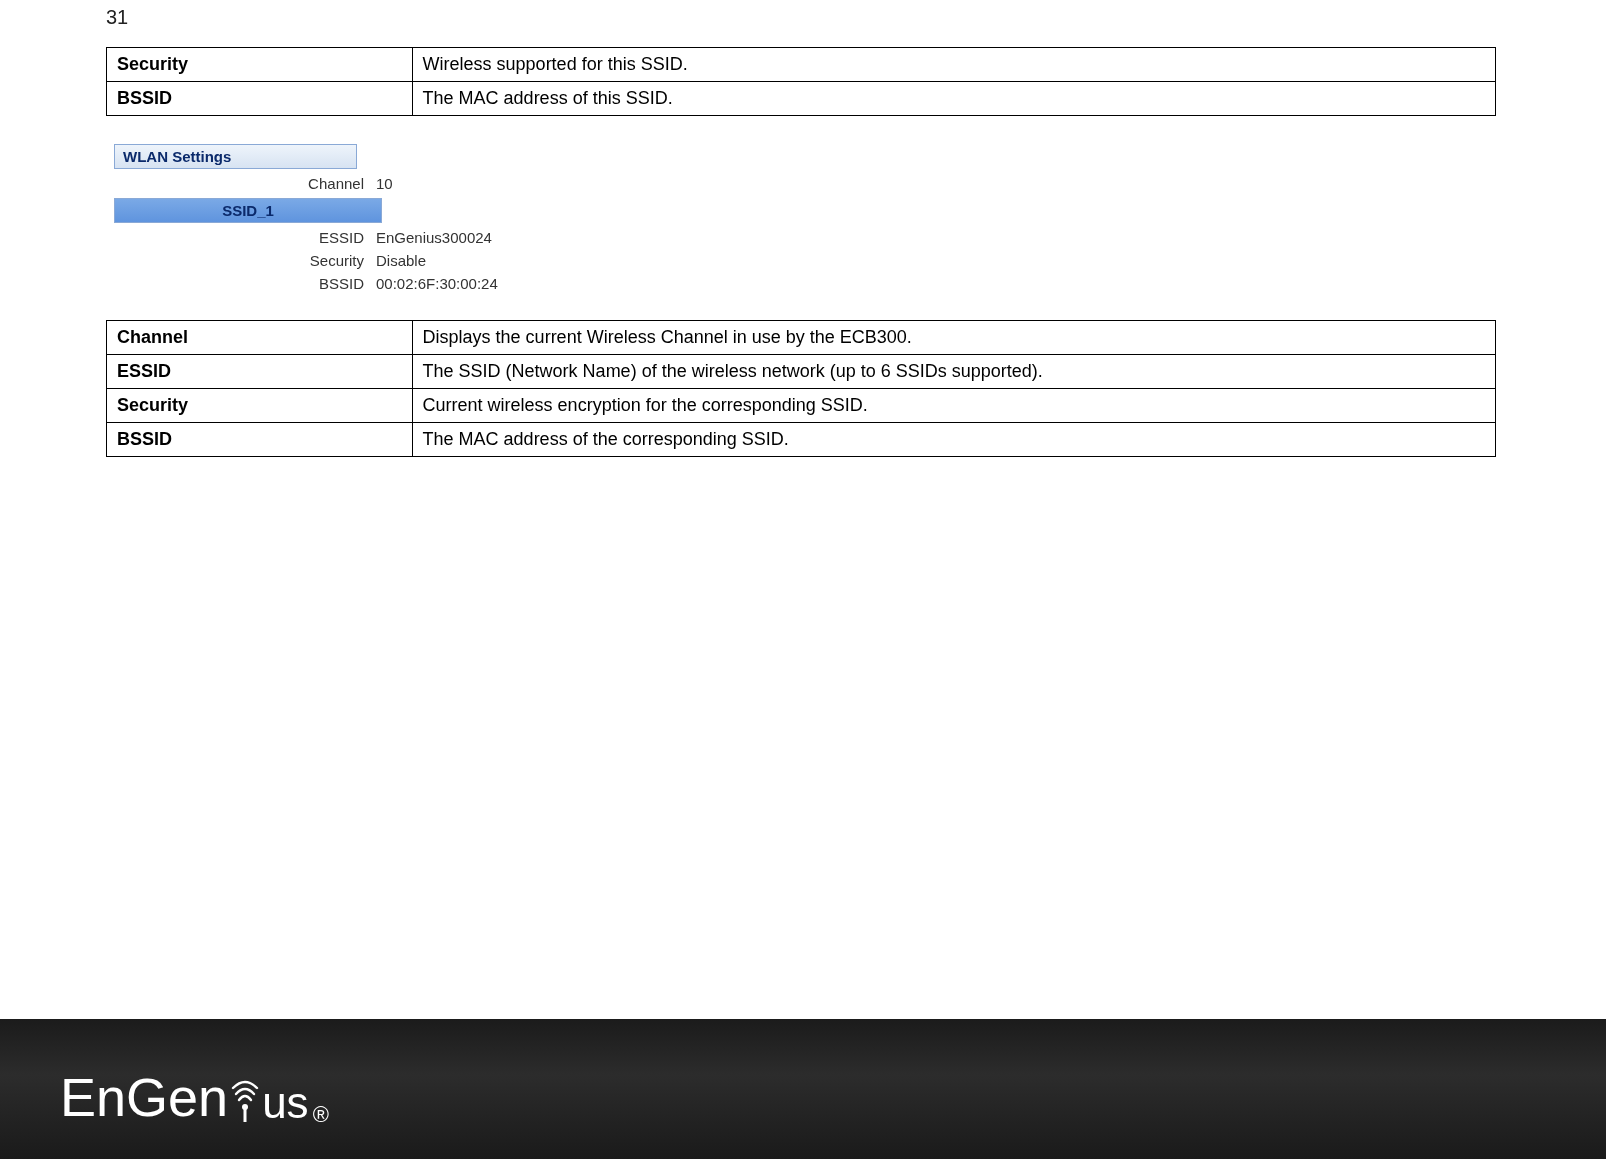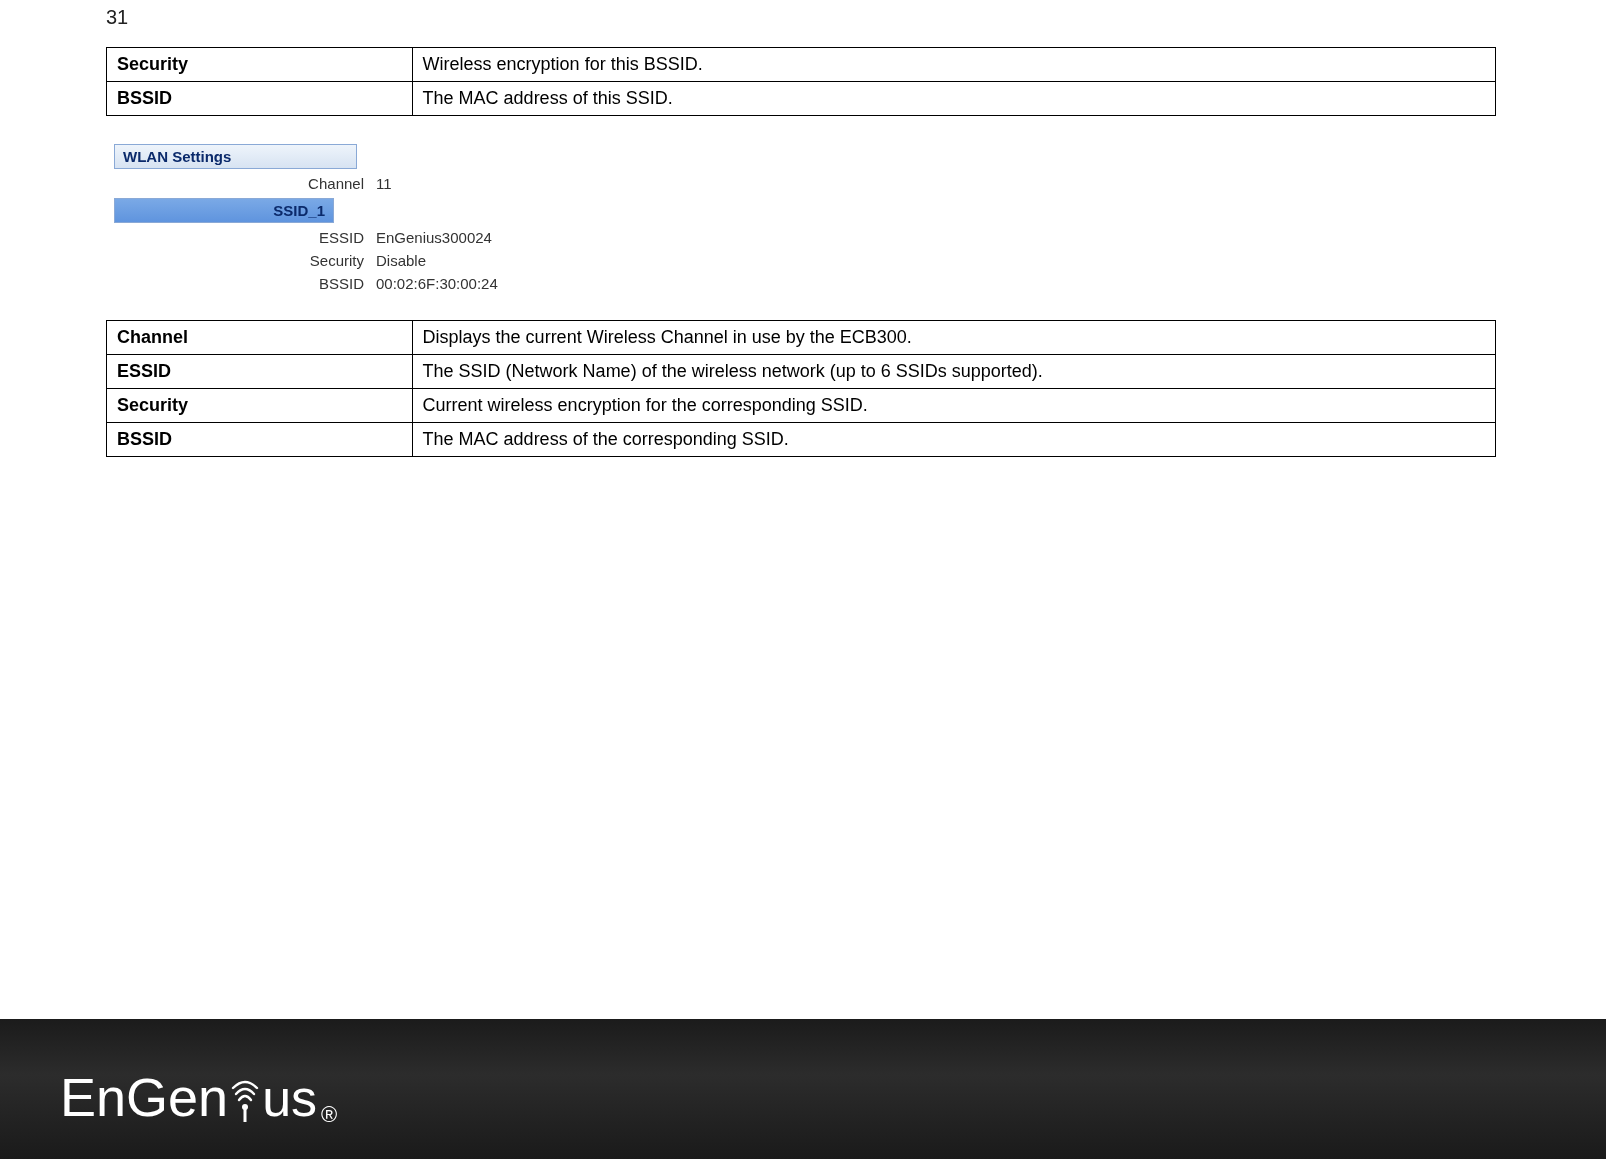--- a/index.html
+++ b/index.html
@@ -52,22 +52,22 @@
       background: linear-gradient(#eef4fb, #d7e3f2);
       padding: 3px 8px;
       font-weight: 700;
       color: #0b2a6b;
       width: 243px;
     }
     .panel .bar.blue-selected {
       background: linear-gradient(#7aa9e6, #5f94de);
       color: #0b2a6b;
       font-weight: 700;
-      text-align: right;
-      width: 220px;
+      text-align: center;
+      width: 268px;
     }
     .panel .row {
       display: flex;
       align-items: center;
       margin: 6px 0;
     }
     .panel .row .k {
       width: 260px;
       text-align: right;
       padding-right: 10px;
@@ -89,53 +89,53 @@
     }
     .logo {
       display: flex;
       align-items: flex-end;
       color: #fff;
       font-weight: 400;
       position: relative;
     }
     .logo .en { font-size: 54px; letter-spacing: 0px; font-family: Arial, sans-serif; }
     .logo .gen { font-size: 54px; letter-spacing: 0px; font-family: Arial, sans-serif; margin-top: 16px; }
-    .logo .ius { font-size: 52px; letter-spacing: 0px; font-family: Arial, sans-serif; }
+    .logo .ius { font-size: 44px; letter-spacing: 0px; font-family: Arial, sans-serif; }
     .logo .reg { font-size: 22px; vertical-align: super; margin-left: 4px; }
     .logo .wifi {
       position: relative;
       top: -6px;
       margin: 0 2px;
     }
     .logo svg { display: block; }
   </style>
 </head>
 <body>
 
 <div class="page">
   <div class="page-number">31</div>
 
   <table class="desc">
     <tbody>
         <tr>
       <td class="label">Security</td>
-      <td>Wireless encryption for this BSSID.</td>
+      <td>Wireless supported for this SSID.</td>
     </tr>
     <tr>
       <td class="label">BSSID</td>
       <td>The MAC address of this SSID.</td>
     </tr>
   </tbody>
     </table>
 
   <div class="panel">
     <div class="bar">WLAN Settings</div>
     <div class="row">
       <div class="k">Channel</div>
-      <div class="v">11</div>
+      <div class="v">10</div>
     </div>
     <div class="bar blue-selected">SSID_1</div>
     <div class="row">
       <div class="k">ESSID</div>
       <div class="v">EnGenius300024</div>
     </div>
     <div class="row">
       <div class="k">Security</div>
       <div class="v">Disable</div>
     </div>

